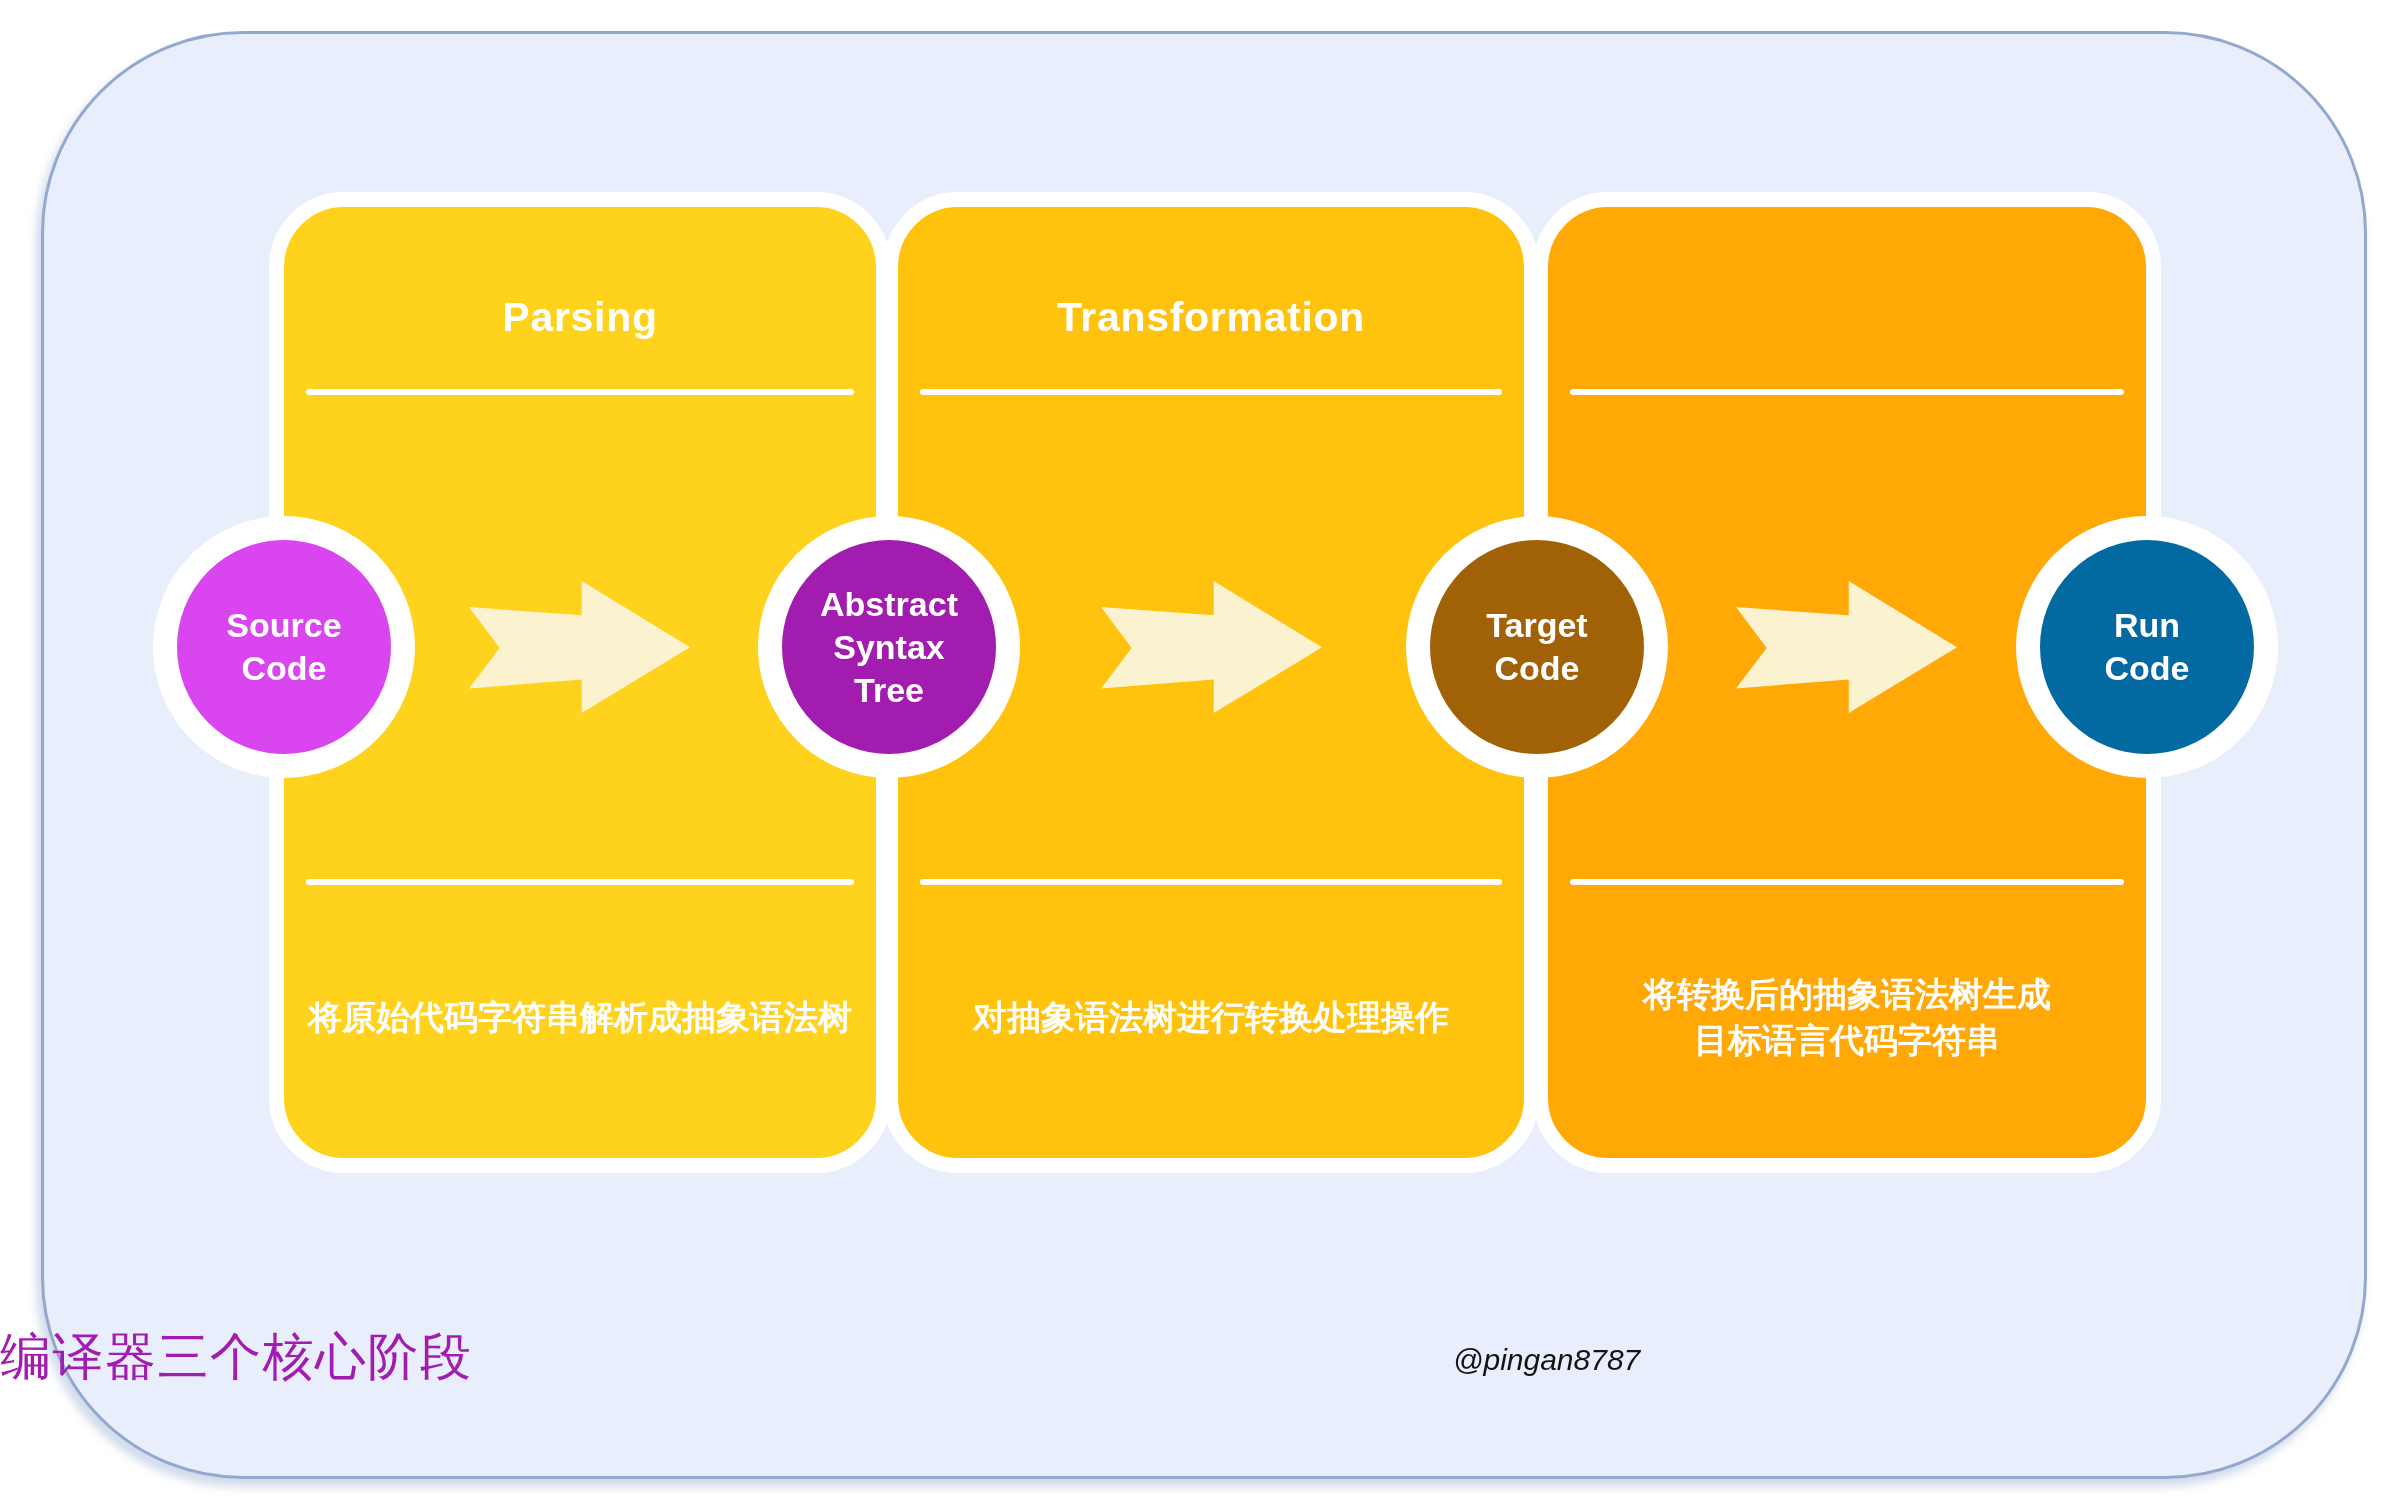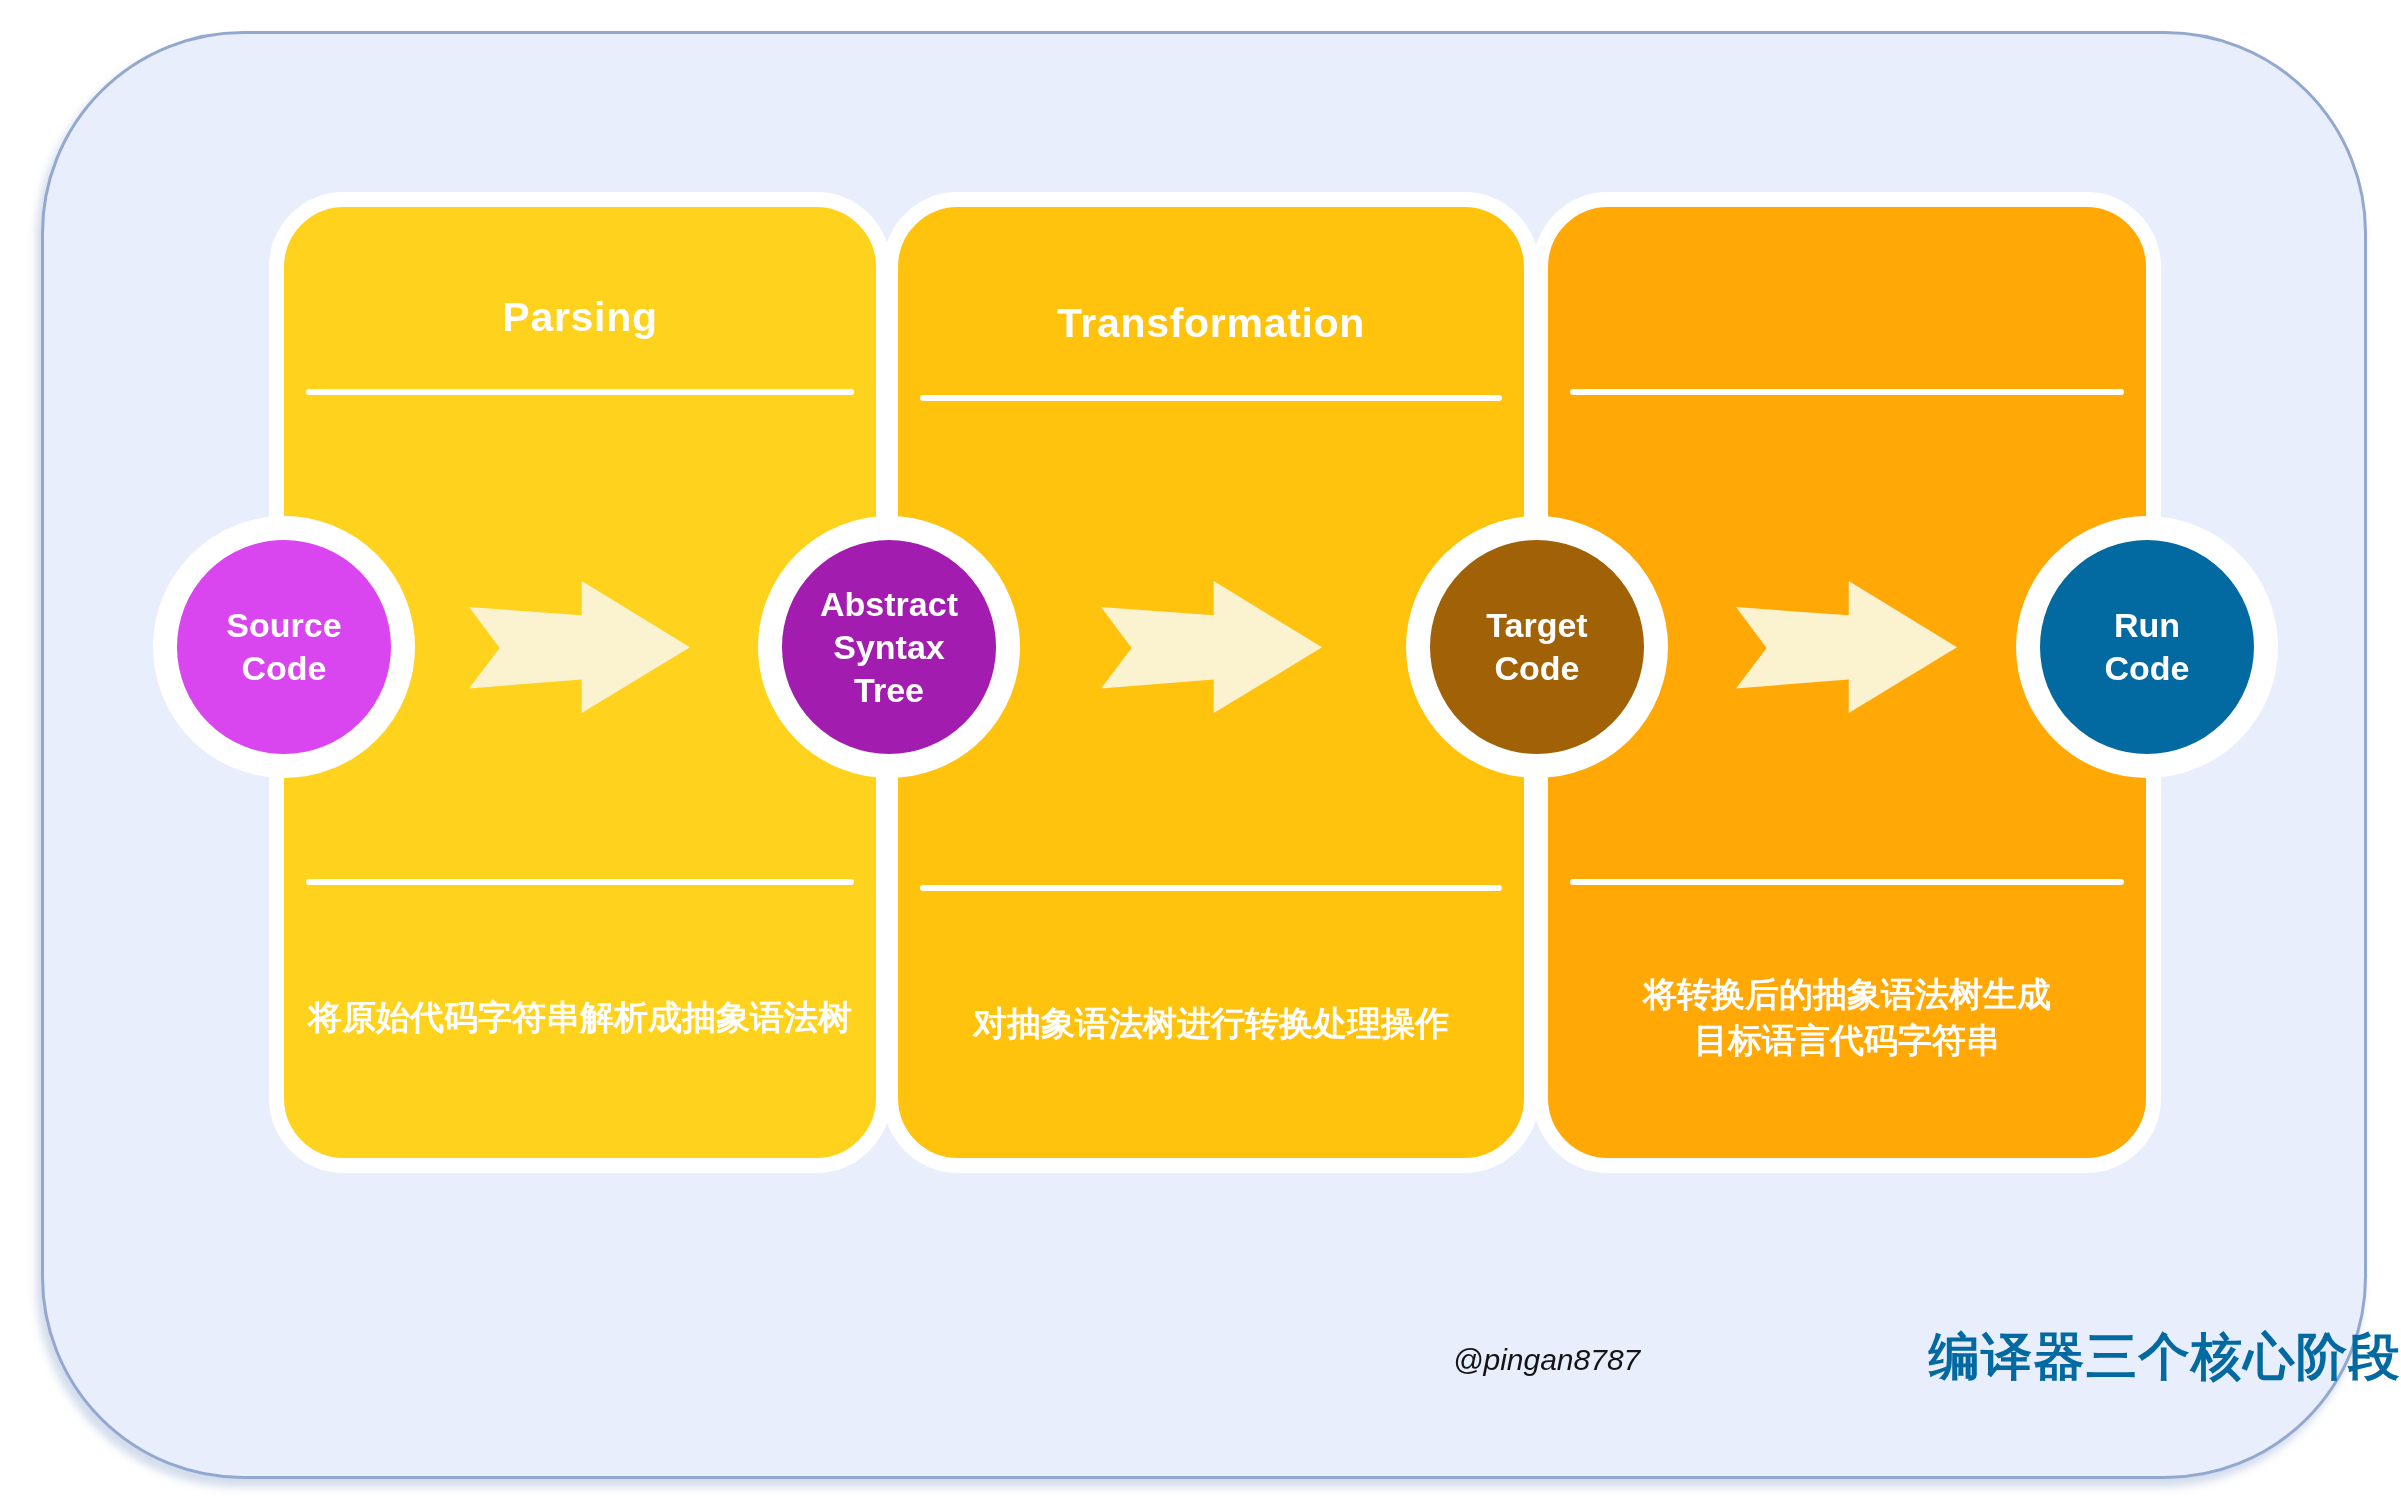--- a/index.html
+++ b/index.html
@@ -13,21 +13,21 @@
 
   
   .card{position:absolute;top:192px;height:951px;border:15px solid #ffffff;border-radius:75px;}
   .card.c1{left:269px;width:592px;}
   .card.c2{left:883px;width:626px;}
   .card.c3{left:1533px;width:598px;}
 
   
   .card-content{position:absolute;top:207px;height:951px;}
   .card-content.c1{left:284px;width:592px;}
-  .card-content.c2{left:898px;width:626px;margin-top:6px;}
+  .card-content.c2{left:898px;width:626px;}
   .card-content.c3{left:1548px;width:598px;}
 
   .card-title{position:absolute;top:69px;left:0;right:0;text-align:center;
               color:#ffffff;font-weight:bold;font-size:41px;line-height:82px;letter-spacing:0.7px;}
   .rule{position:absolute;left:22.4px;right:22.4px;height:6px;background:#ffffff;border-radius:3px;}
   .rule.top{top:182px;}
   .rule.bottom{top:672px;}
   .card-desc{position:absolute;top:757px;left:0;right:0;height:105px;
              display:flex;align-items:center;justify-content:center;text-align:center;
              color:#ffffff;font-weight:bold;font-size:34px;line-height:46px;white-space:pre-line;}
@@ -42,22 +42,22 @@
   .node{position:absolute;top:516px;width:214px;height:214px;border:24px solid #ffffff;
         border-radius:50%;display:flex;align-items:center;justify-content:center;
         text-align:center;color:#ffffff;font-weight:bold;font-size:34px;line-height:43px;
         white-space:pre-line;}
   .node.n1{left:153px;}
   .node.n2{left:758px;}
   .node.n3{left:1406px;}
   .node.n4{left:2016px;}
 
   
-  .footer-title{position:absolute;left:0;right:0;top:1331px;text-align:right;
-                color:#0369a1;font-weight:bold;font-size:51px;line-height:51px;letter-spacing:1.5px;}
+  .footer-title{position:absolute;left:0;right:0;top:1331px;text-align:left;
+                color:#a21caf;font-weight:normal;font-size:51px;line-height:51px;letter-spacing:1.5px;}
   .footer-author{position:absolute;left:1453px;top:1345px;color:#141414;
                  font-size:30px;line-height:30px;font-weight:normal;font-style:italic;}
 </style>
 </head>
 <body>
 
 <div class="page">
 
   <div class="panel" style="background-color: rgb(232, 238, 251); border-color: rgb(147, 168, 207);"></div>
 

